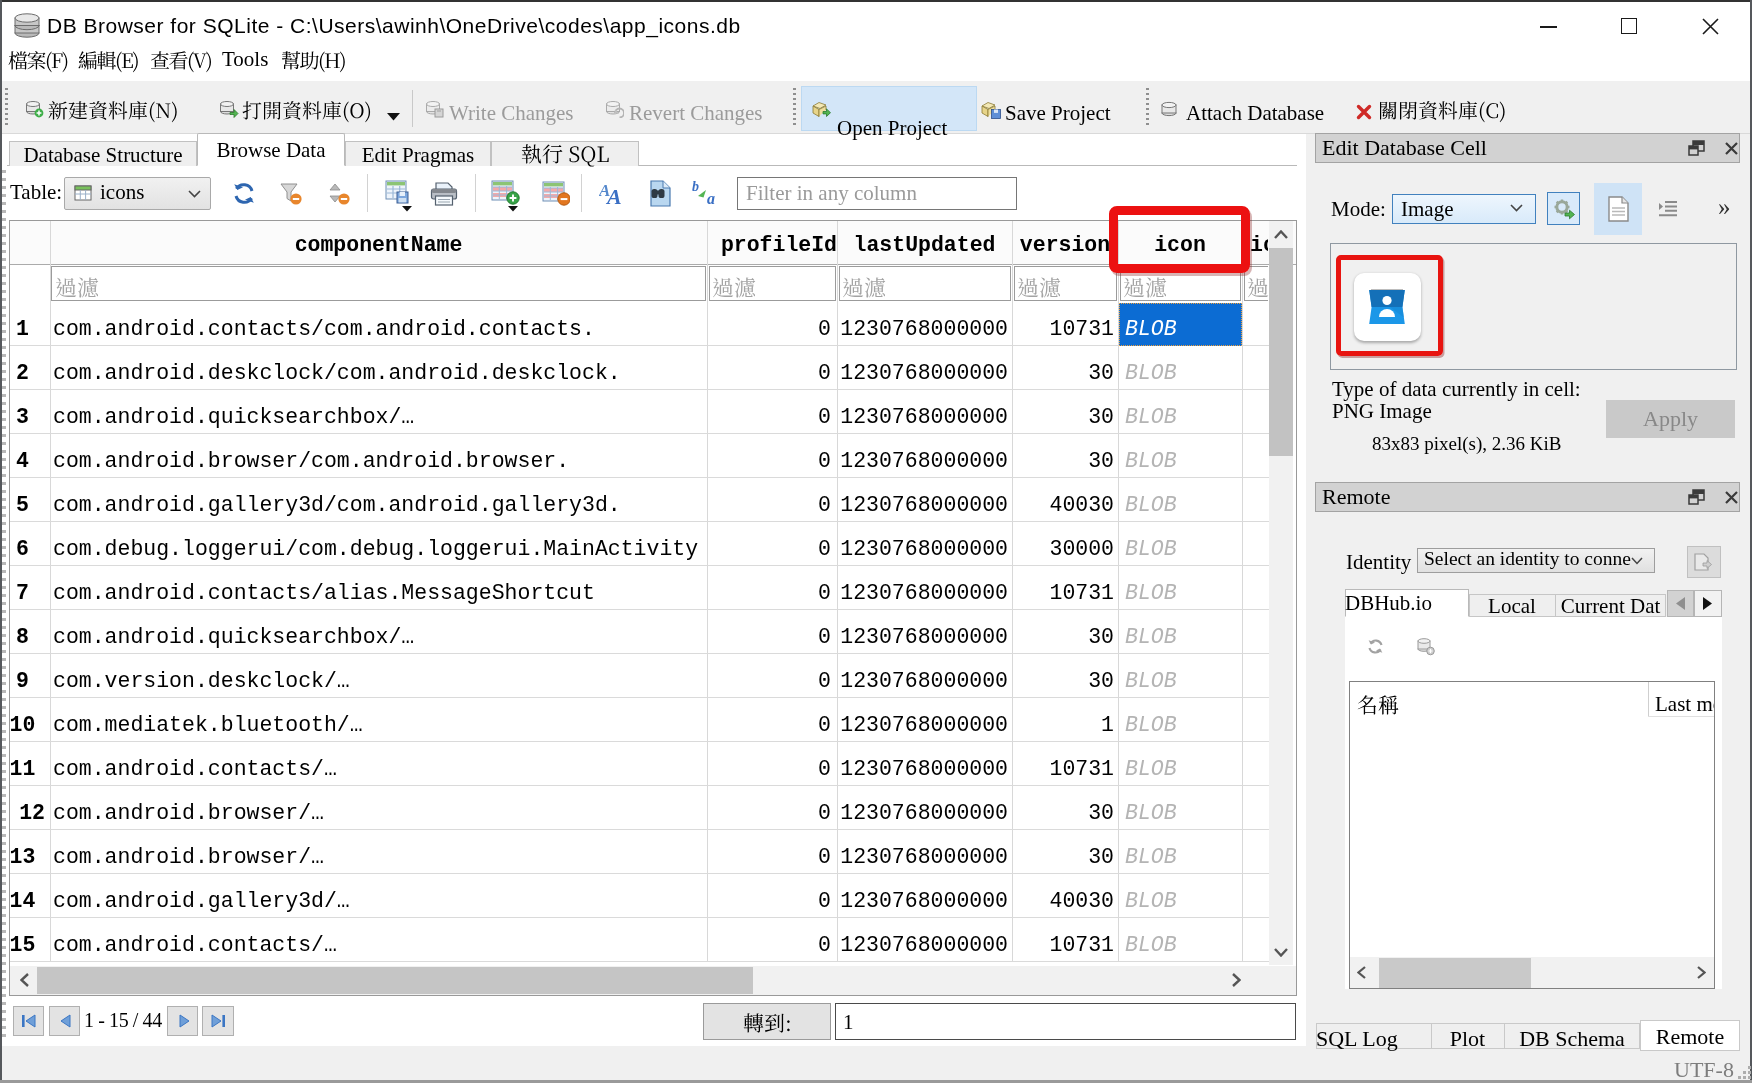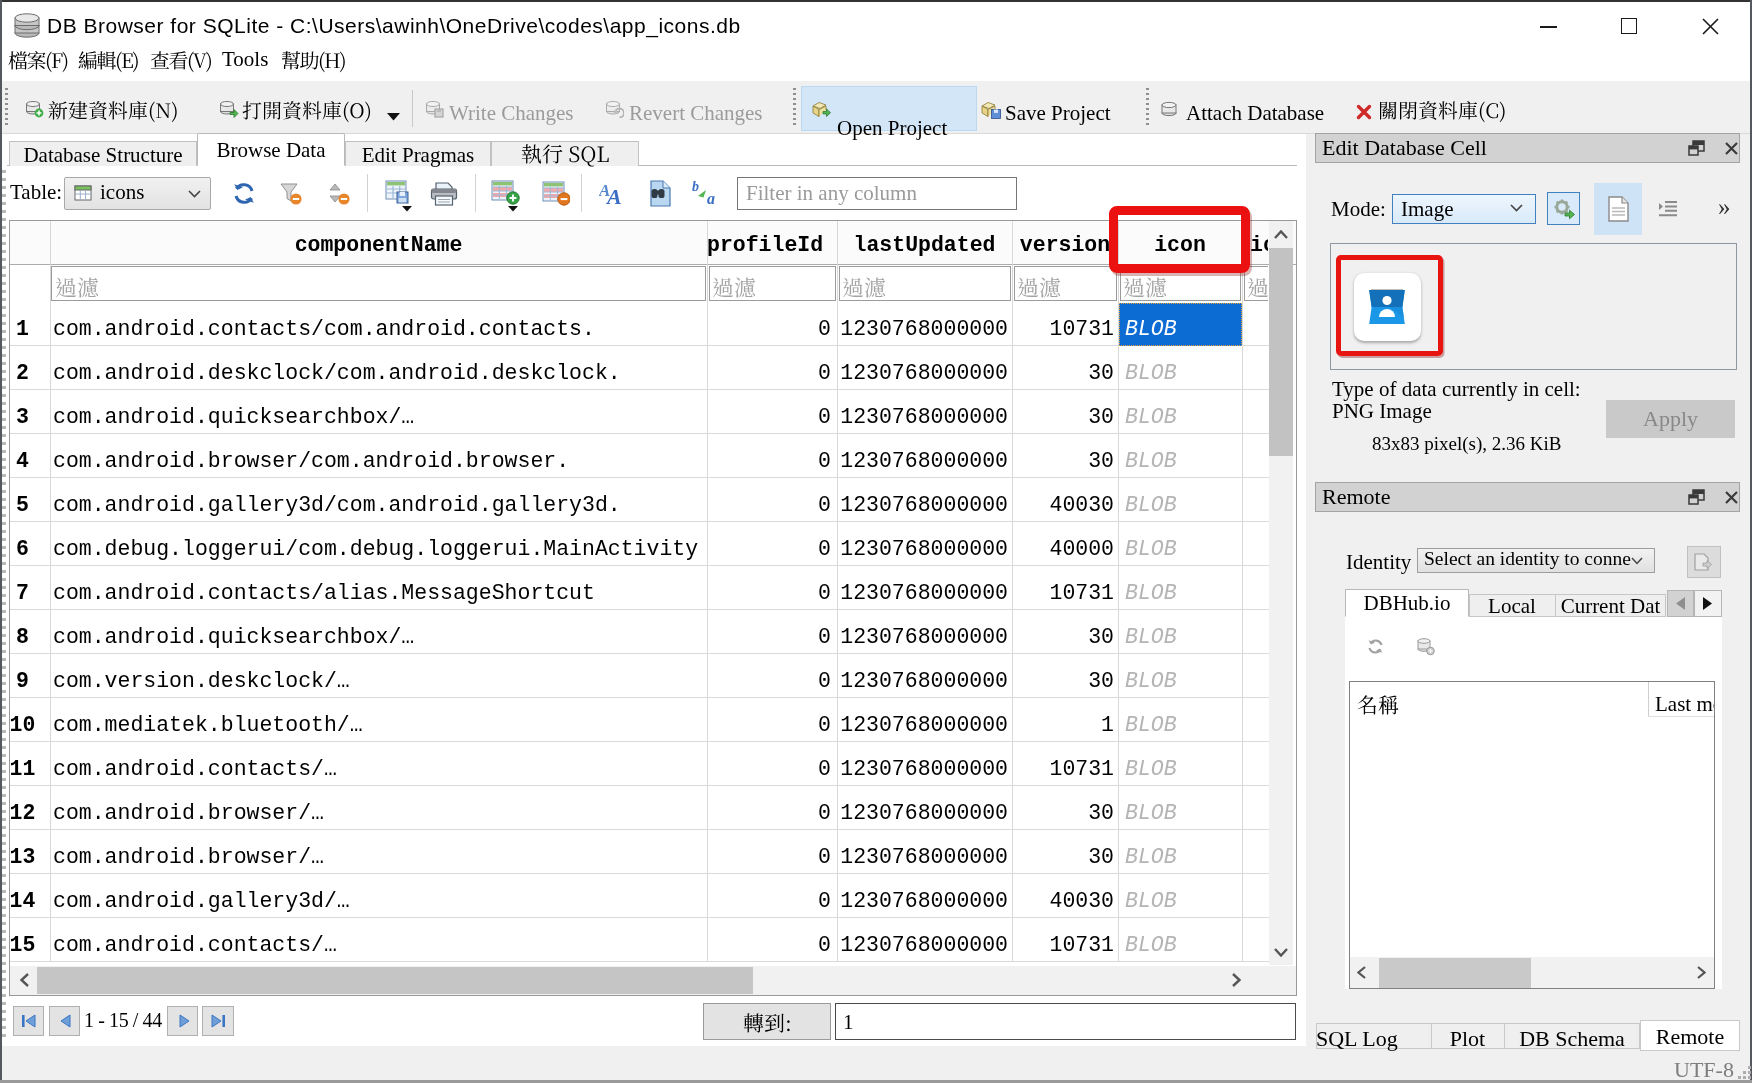--- a/index.html
+++ b/index.html
@@ -243,21 +243,21 @@
 </svg>
 
 <div class="abs" style="left:737px;top:177px;width:280px;height:33px;background:#fff;border:1px solid #767676"></div>
 <div class="abs" style="left:746px;top:181px;font-size:21px;color:#9a9a9a">Filter in any column</div>
 
 
 <div class="abs" style="left:9px;top:220px;width:1288px;height:776px;border:1px solid #999;background:#fff"></div>
 
 <div class="abs" style="left:10px;top:221px;width:1286px;height:44px;background:#fbfbfb;border-bottom:1px solid #ababab"></div>
 <div class="abs mono" style="left:50px;top:223px;width:657px;height:44px;font-size:21.5px;font-weight:bold;text-align:center;line-height:44px">componentName</div>
-<div class="abs mono" style="left:707px;top:223px;width:130px;height:44px;font-size:21.5px;font-weight:bold;text-align:left;line-height:44px">profileId</div>
+<div class="abs mono" style="left:707px;top:223px;width:130px;height:44px;font-size:21.5px;font-weight:bold;text-align:right;line-height:44px">profileId</div>
 <div class="abs mono" style="left:837px;top:223px;width:175px;height:44px;font-size:21.5px;font-weight:bold;text-align:center;line-height:44px">lastUpdated</div>
 <div class="abs mono" style="left:1012px;top:223px;width:106px;height:44px;font-size:21.5px;font-weight:bold;text-align:center;line-height:44px">version</div>
 <div class="abs mono" style="left:1118px;top:223px;width:124px;height:44px;font-size:21.5px;font-weight:bold;text-align:center;line-height:44px">icon</div>
 <div class="abs mono" style="left:1242px;top:223px;width:26px;height:44px;font-size:21.5px;font-weight:bold;line-height:44px;overflow:hidden;padding-left:8px">ic</div>
 
 <div class="abs" style="left:50px;top:221px;width:1px;height:741px;background:#d8d8d8"></div>
 <div class="abs" style="left:707px;top:221px;width:1px;height:741px;background:#d8d8d8"></div>
 <div class="abs" style="left:837px;top:221px;width:1px;height:741px;background:#d8d8d8"></div>
 <div class="abs" style="left:1012px;top:221px;width:1px;height:741px;background:#d8d8d8"></div>
 <div class="abs" style="left:1118px;top:221px;width:1px;height:741px;background:#d8d8d8"></div>
@@ -332,21 +332,21 @@
 <div class="abs mono" style="left:53px;top:483px;height:44px;font-size:21.5px;line-height:44px">com.android.gallery3d/com.android.gallery3d.</div>
 <div class="abs mono" style="left:710px;top:483px;width:121px;height:44px;font-size:21.5px;line-height:44px;text-align:right">0</div>
 <div class="abs mono" style="left:840px;top:483px;width:168px;height:44px;font-size:21.5px;line-height:44px;text-align:right">1230768000000</div>
 <div class="abs mono" style="left:1015px;top:483px;width:99px;height:44px;font-size:21.5px;line-height:44px;text-align:right">40030</div>
 <div class="abs mono" style="left:1125px;top:483px;height:44px;font-size:21.5px;line-height:44px;font-style:italic;color:#b4b4b4">BLOB</div>
 <div class="abs" style="left:10px;top:565px;width:1259px;height:1px;background:#dadada"></div>
 <div class="abs mono" style="left:0px;top:527px;width:45px;height:44px;font-size:21.5px;font-weight:bold;text-align:center;line-height:44px">6</div>
 <div class="abs mono" style="left:53px;top:527px;height:44px;font-size:21.5px;line-height:44px">com.debug.loggerui/com.debug.loggerui.MainActivity</div>
 <div class="abs mono" style="left:710px;top:527px;width:121px;height:44px;font-size:21.5px;line-height:44px;text-align:right">0</div>
 <div class="abs mono" style="left:840px;top:527px;width:168px;height:44px;font-size:21.5px;line-height:44px;text-align:right">1230768000000</div>
-<div class="abs mono" style="left:1015px;top:527px;width:99px;height:44px;font-size:21.5px;line-height:44px;text-align:right">40000</div>
+<div class="abs mono" style="left:1015px;top:527px;width:99px;height:44px;font-size:21.5px;line-height:44px;text-align:right">30000</div>
 <div class="abs mono" style="left:1125px;top:527px;height:44px;font-size:21.5px;line-height:44px;font-style:italic;color:#b4b4b4">BLOB</div>
 <div class="abs" style="left:10px;top:609px;width:1259px;height:1px;background:#dadada"></div>
 <div class="abs mono" style="left:0px;top:571px;width:45px;height:44px;font-size:21.5px;font-weight:bold;text-align:center;line-height:44px">7</div>
 <div class="abs mono" style="left:53px;top:571px;height:44px;font-size:21.5px;line-height:44px">com.android.contacts/alias.MessageShortcut</div>
 <div class="abs mono" style="left:710px;top:571px;width:121px;height:44px;font-size:21.5px;line-height:44px;text-align:right">0</div>
 <div class="abs mono" style="left:840px;top:571px;width:168px;height:44px;font-size:21.5px;line-height:44px;text-align:right">1230768000000</div>
 <div class="abs mono" style="left:1015px;top:571px;width:99px;height:44px;font-size:21.5px;line-height:44px;text-align:right">10731</div>
 <div class="abs mono" style="left:1125px;top:571px;height:44px;font-size:21.5px;line-height:44px;font-style:italic;color:#b4b4b4">BLOB</div>
 <div class="abs" style="left:10px;top:653px;width:1259px;height:1px;background:#dadada"></div>
 <div class="abs mono" style="left:0px;top:615px;width:45px;height:44px;font-size:21.5px;font-weight:bold;text-align:center;line-height:44px">8</div>
@@ -370,21 +370,21 @@
 <div class="abs mono" style="left:1015px;top:703px;width:99px;height:44px;font-size:21.5px;line-height:44px;text-align:right">1</div>
 <div class="abs mono" style="left:1125px;top:703px;height:44px;font-size:21.5px;line-height:44px;font-style:italic;color:#b4b4b4">BLOB</div>
 <div class="abs" style="left:10px;top:785px;width:1259px;height:1px;background:#dadada"></div>
 <div class="abs mono" style="left:0px;top:747px;width:45px;height:44px;font-size:21.5px;font-weight:bold;text-align:center;line-height:44px">11</div>
 <div class="abs mono" style="left:53px;top:747px;height:44px;font-size:21.5px;line-height:44px">com.android.contacts/…</div>
 <div class="abs mono" style="left:710px;top:747px;width:121px;height:44px;font-size:21.5px;line-height:44px;text-align:right">0</div>
 <div class="abs mono" style="left:840px;top:747px;width:168px;height:44px;font-size:21.5px;line-height:44px;text-align:right">1230768000000</div>
 <div class="abs mono" style="left:1015px;top:747px;width:99px;height:44px;font-size:21.5px;line-height:44px;text-align:right">10731</div>
 <div class="abs mono" style="left:1125px;top:747px;height:44px;font-size:21.5px;line-height:44px;font-style:italic;color:#b4b4b4">BLOB</div>
 <div class="abs" style="left:10px;top:829px;width:1259px;height:1px;background:#dadada"></div>
-<div class="abs mono" style="left:0px;top:791px;width:45px;height:44px;font-size:21.5px;font-weight:bold;text-align:center;line-height:44px">12</div>
+<div class="abs mono" style="left:0px;top:791px;width:45px;height:44px;font-size:21.5px;font-weight:bold;text-align:right;line-height:44px">12</div>
 <div class="abs mono" style="left:53px;top:791px;height:44px;font-size:21.5px;line-height:44px">com.android.browser/…</div>
 <div class="abs mono" style="left:710px;top:791px;width:121px;height:44px;font-size:21.5px;line-height:44px;text-align:right">0</div>
 <div class="abs mono" style="left:840px;top:791px;width:168px;height:44px;font-size:21.5px;line-height:44px;text-align:right">1230768000000</div>
 <div class="abs mono" style="left:1015px;top:791px;width:99px;height:44px;font-size:21.5px;line-height:44px;text-align:right">30</div>
 <div class="abs mono" style="left:1125px;top:791px;height:44px;font-size:21.5px;line-height:44px;font-style:italic;color:#b4b4b4">BLOB</div>
 <div class="abs" style="left:10px;top:873px;width:1259px;height:1px;background:#dadada"></div>
 <div class="abs mono" style="left:0px;top:835px;width:45px;height:44px;font-size:21.5px;font-weight:bold;text-align:center;line-height:44px">13</div>
 <div class="abs mono" style="left:53px;top:835px;height:44px;font-size:21.5px;line-height:44px">com.android.browser/…</div>
 <div class="abs mono" style="left:710px;top:835px;width:121px;height:44px;font-size:21.5px;line-height:44px;text-align:right">0</div>
 <div class="abs mono" style="left:840px;top:835px;width:168px;height:44px;font-size:21.5px;line-height:44px;text-align:right">1230768000000</div>
@@ -552,21 +552,21 @@
   <path d="M1 1 h9 l4 4 v12 h-13 z" fill="#e9e9e9" stroke="#a0a0a0" stroke-width="1.2"></path>
   <path d="M9 10 h4 v-2.4 l4.5 3.9 -4.5 3.9 v-2.4 h-4 z" fill="#cfcfcf" stroke="#9a9a9a" stroke-width="0.8"></path>
 </svg>
 
 <div class="abs" style="left:1345px;top:594px;width:321px;height:23px;background:#efefef;border:1px solid #c6c6c6"></div>
 <div class="abs" style="left:1469px;top:594px;width:1px;height:23px;background:#c6c6c6"></div>
 <div class="abs" style="left:1555px;top:594px;width:1px;height:23px;background:#c6c6c6"></div>
 <div class="abs" style="left:1469px;top:594px;width:86px;font-size:21px;text-align:center">Local</div>
 <div class="abs" style="left:1555px;top:594px;width:111px;font-size:21px;text-align:center;overflow:hidden;white-space:nowrap">Current Dat</div>
 <div class="abs" style="left:1345px;top:589px;width:124px;height:28px;background:#fff;border:1px solid #b9b9b9;border-bottom:1px solid #fff"></div>
-<div class="abs" style="left:1345px;top:591px;width:124px;font-size:21px;text-align:center">DBHub.io</div>
+<div class="abs" style="left:1345px;top:591px;width:124px;font-size:21px;">DBHub.io</div>
 <div class="abs" style="left:1667px;top:590px;width:27px;height:27px;background:#d2d2d2;border:1px solid #b5b5b5"></div>
 <svg class="abs" style="left:1674px;top:596px" width="12" height="15" viewBox="0 0 12 15">
       <path d="M11 1 L2 7.5 L11 14 z" fill="#8f8f8f"></path>
     </svg>
 <div class="abs" style="left:1694px;top:590px;width:28px;height:27px;background:#f2f2f2;border:1px solid #b5b5b5"></div>
 <svg class="abs" style="left:1702px;top:596px" width="12" height="15" viewBox="0 0 12 15">
       <path d="M1 1 L10 7.5 L1 14 z" fill="#111"></path>
     </svg>
 
 <div class="abs" style="left:1345px;top:617px;width:377px;height:372px;background:#fff"></div>

